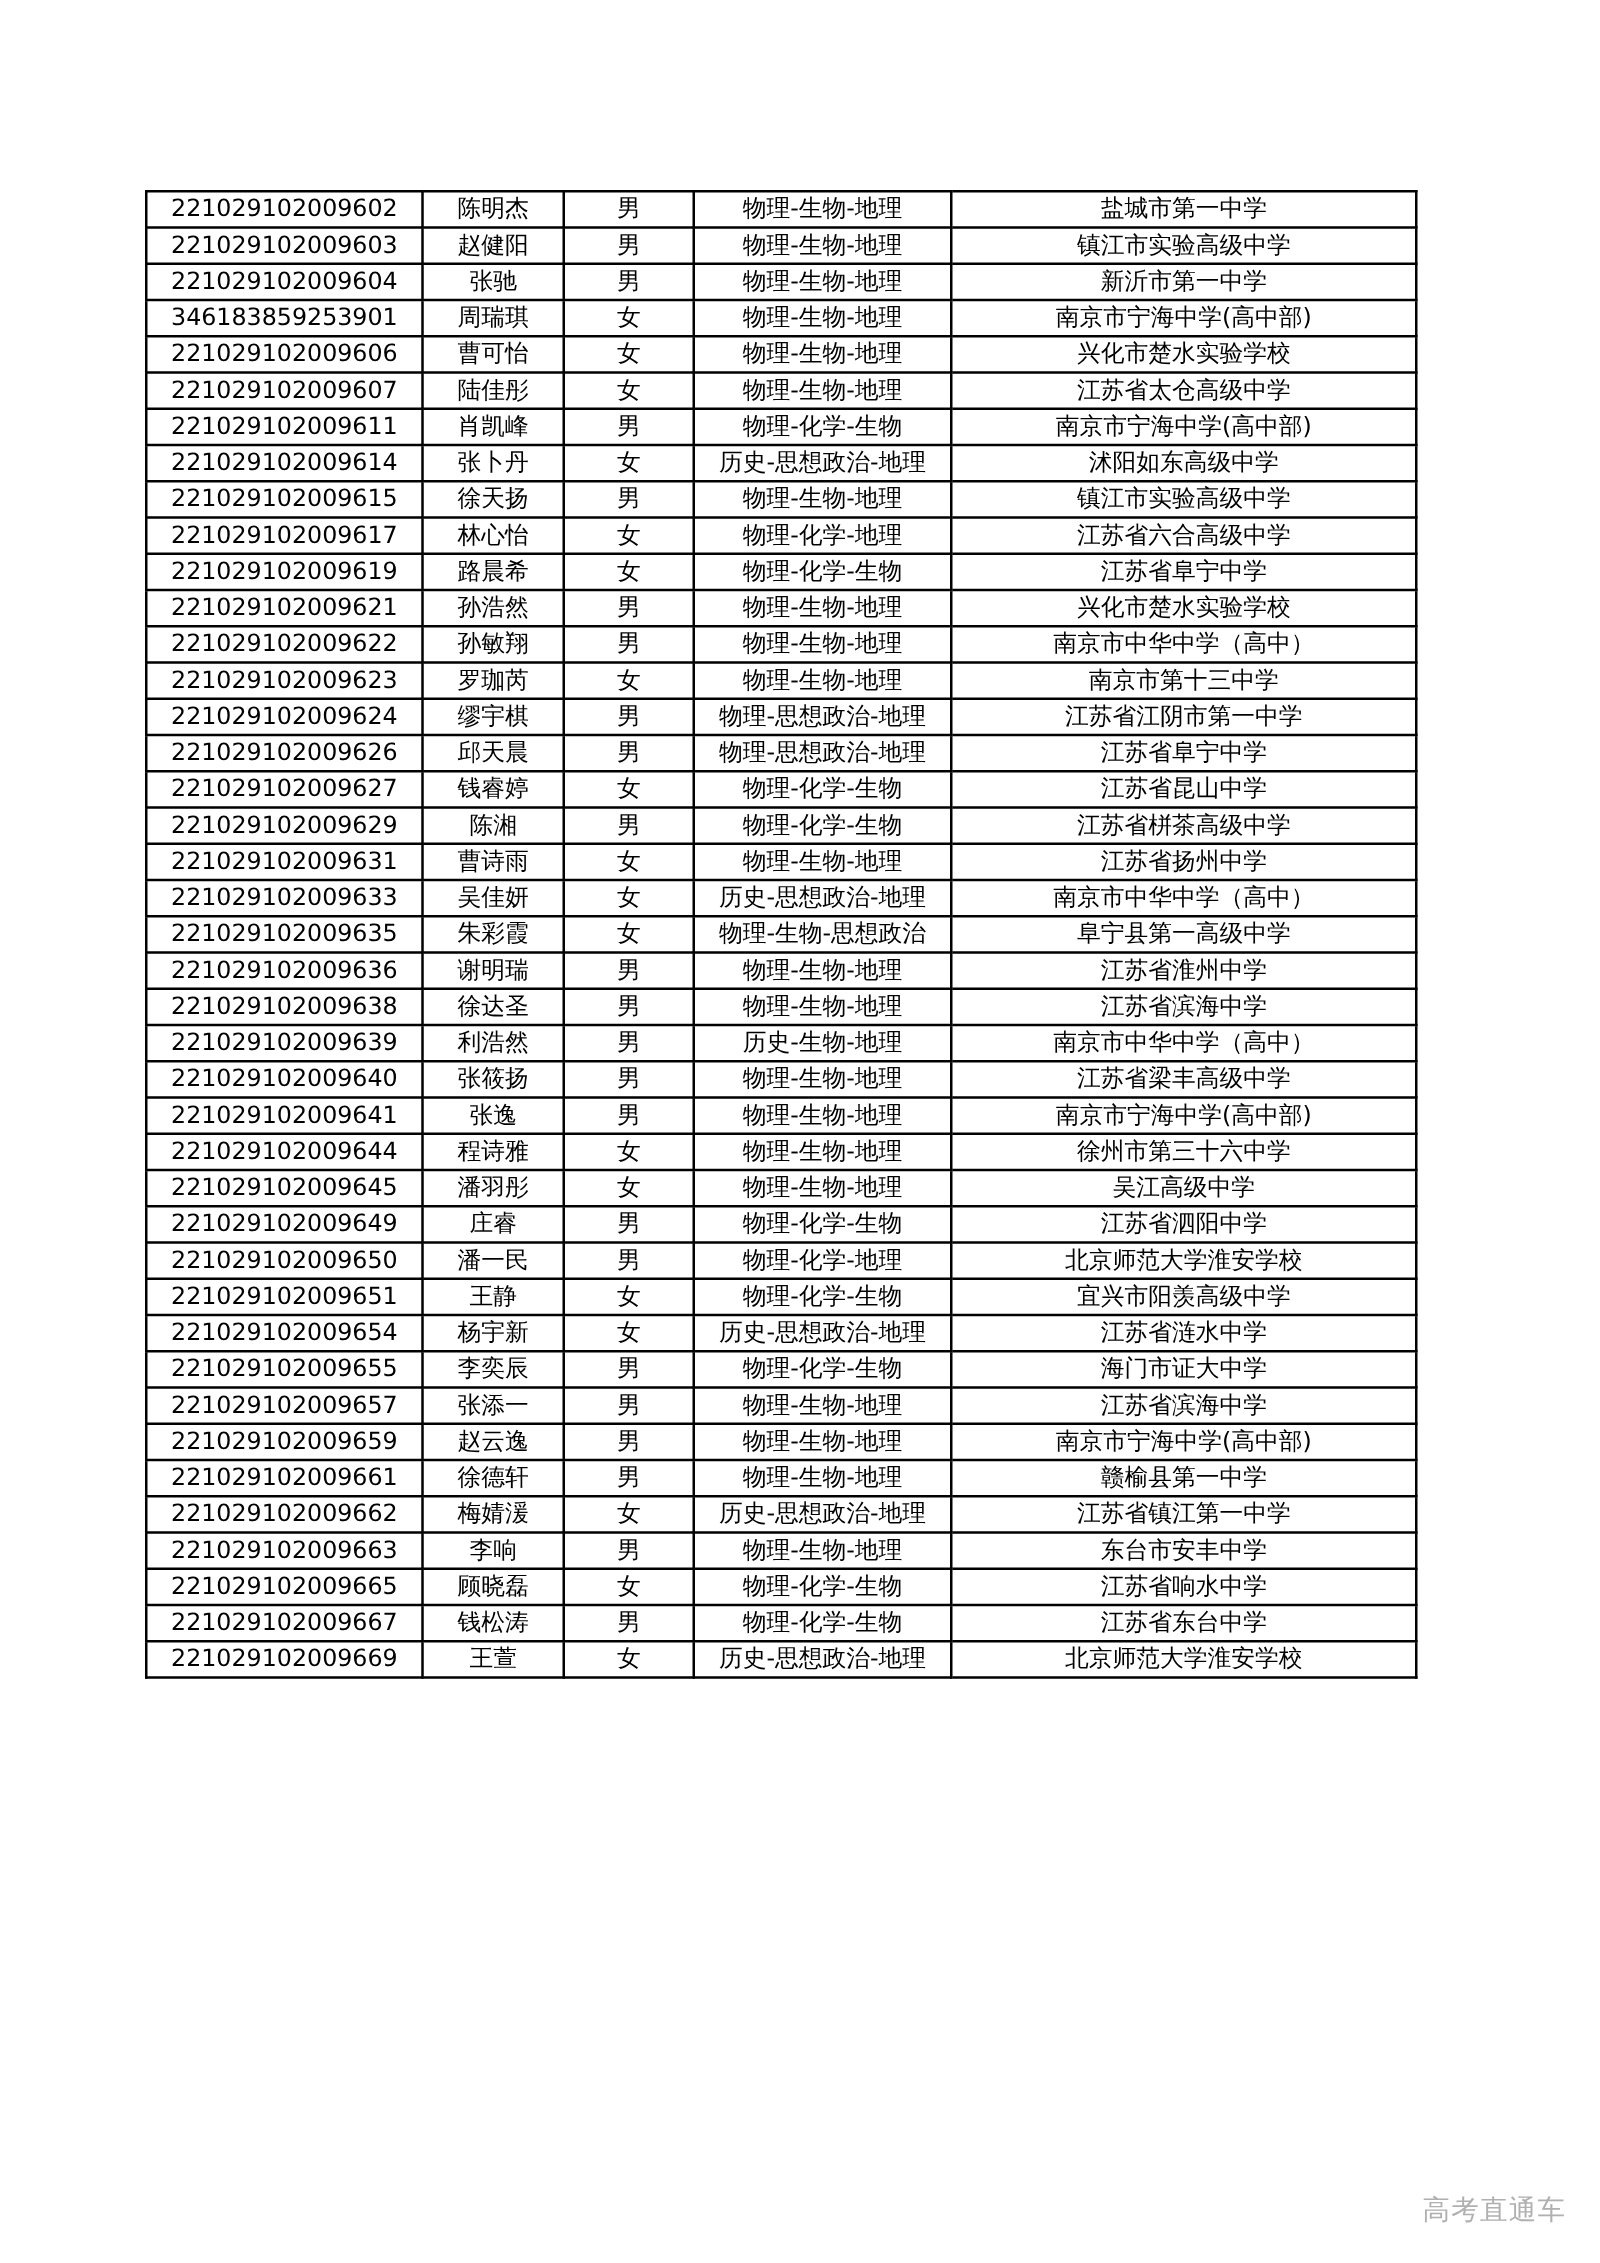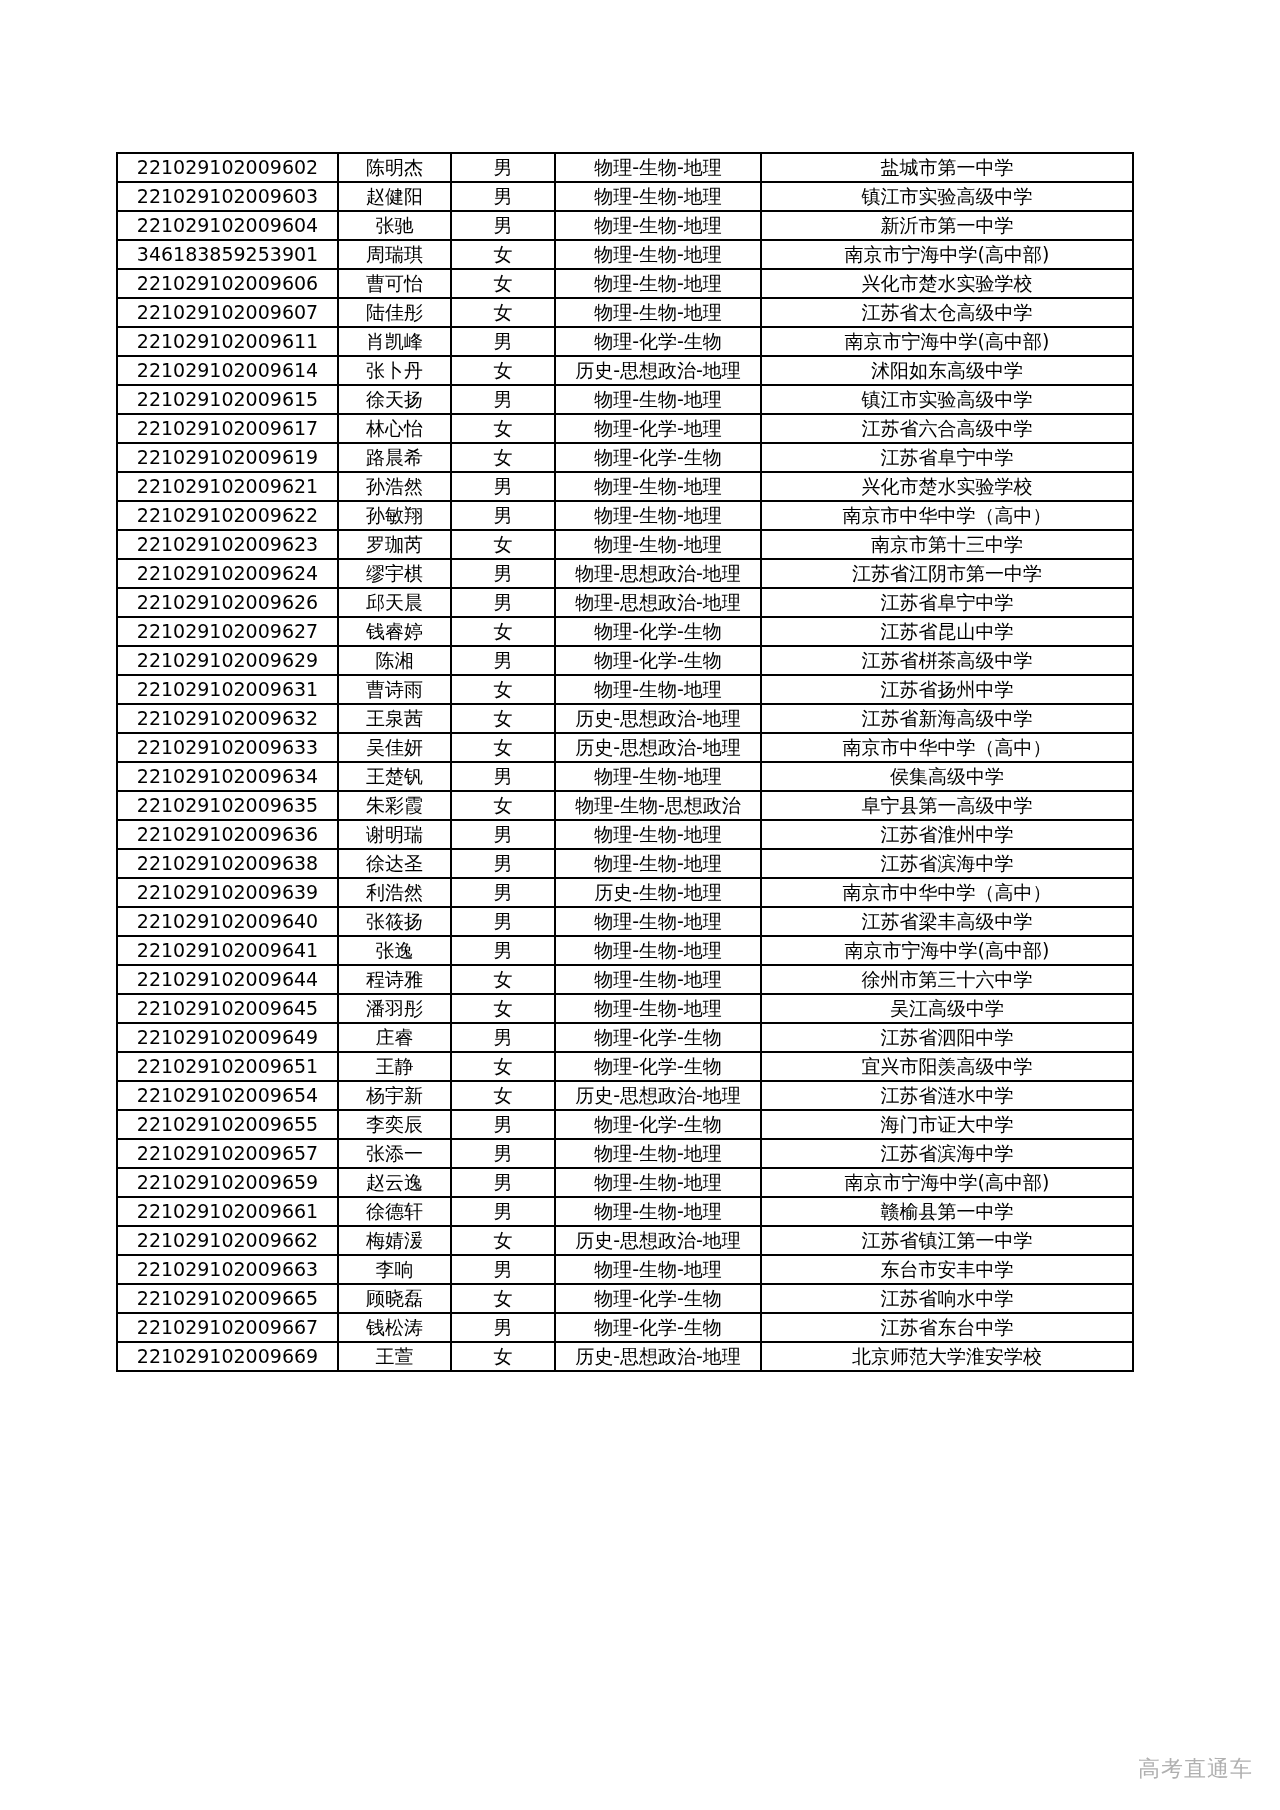--- a/index.html
+++ b/index.html
@@ -193,41 +193,27 @@
     <td class="col-school">江苏省栟茶高级中学</td>
   </tr>
         <tr>
     <td class="col-id">221029102009631</td>
     <td class="col-name">曹诗雨</td>
     <td class="col-gender">女</td>
     <td class="col-subjects">物理-生物-地理</td>
     <td class="col-school">江苏省扬州中学</td>
   </tr>
         <tr>
-    <td class="col-id">221029102009632</td>
-    <td class="col-name">王泉茜</td>
-    <td class="col-gender">女</td>
-    <td class="col-subjects">历史-思想政治-地理</td>
-    <td class="col-school">江苏省新海高级中学</td>
-  </tr>
-        <tr>
     <td class="col-id">221029102009633</td>
     <td class="col-name">吴佳妍</td>
     <td class="col-gender">女</td>
     <td class="col-subjects">历史-思想政治-地理</td>
     <td class="col-school">南京市中华中学（高中）</td>
   </tr>
         <tr>
-    <td class="col-id">221029102009634</td>
-    <td class="col-name">王楚钒</td>
-    <td class="col-gender">男</td>
-    <td class="col-subjects">物理-生物-地理</td>
-    <td class="col-school">侯集高级中学</td>
-  </tr>
-        <tr>
     <td class="col-id">221029102009635</td>
     <td class="col-name">朱彩霞</td>
     <td class="col-gender">女</td>
     <td class="col-subjects">物理-生物-思想政治</td>
     <td class="col-school">阜宁县第一高级中学</td>
   </tr>
         <tr>
     <td class="col-id">221029102009636</td>
     <td class="col-name">谢明瑞</td>
     <td class="col-gender">男</td>
@@ -275,20 +261,27 @@
     <td class="col-gender">女</td>
     <td class="col-subjects">物理-生物-地理</td>
     <td class="col-school">吴江高级中学</td>
   </tr>
         <tr>
     <td class="col-id">221029102009649</td>
     <td class="col-name">庄睿</td>
     <td class="col-gender">男</td>
     <td class="col-subjects">物理-化学-生物</td>
     <td class="col-school">江苏省泗阳中学</td>
+  </tr>
+        <tr>
+    <td class="col-id">221029102009650</td>
+    <td class="col-name">潘一民</td>
+    <td class="col-gender">男</td>
+    <td class="col-subjects">物理-化学-地理</td>
+    <td class="col-school">北京师范大学淮安学校</td>
   </tr>
         <tr>
     <td class="col-id">221029102009651</td>
     <td class="col-name">王静</td>
     <td class="col-gender">女</td>
     <td class="col-subjects">物理-化学-生物</td>
     <td class="col-school">宜兴市阳羡高级中学</td>
   </tr>
         <tr>
     <td class="col-id">221029102009654</td>

